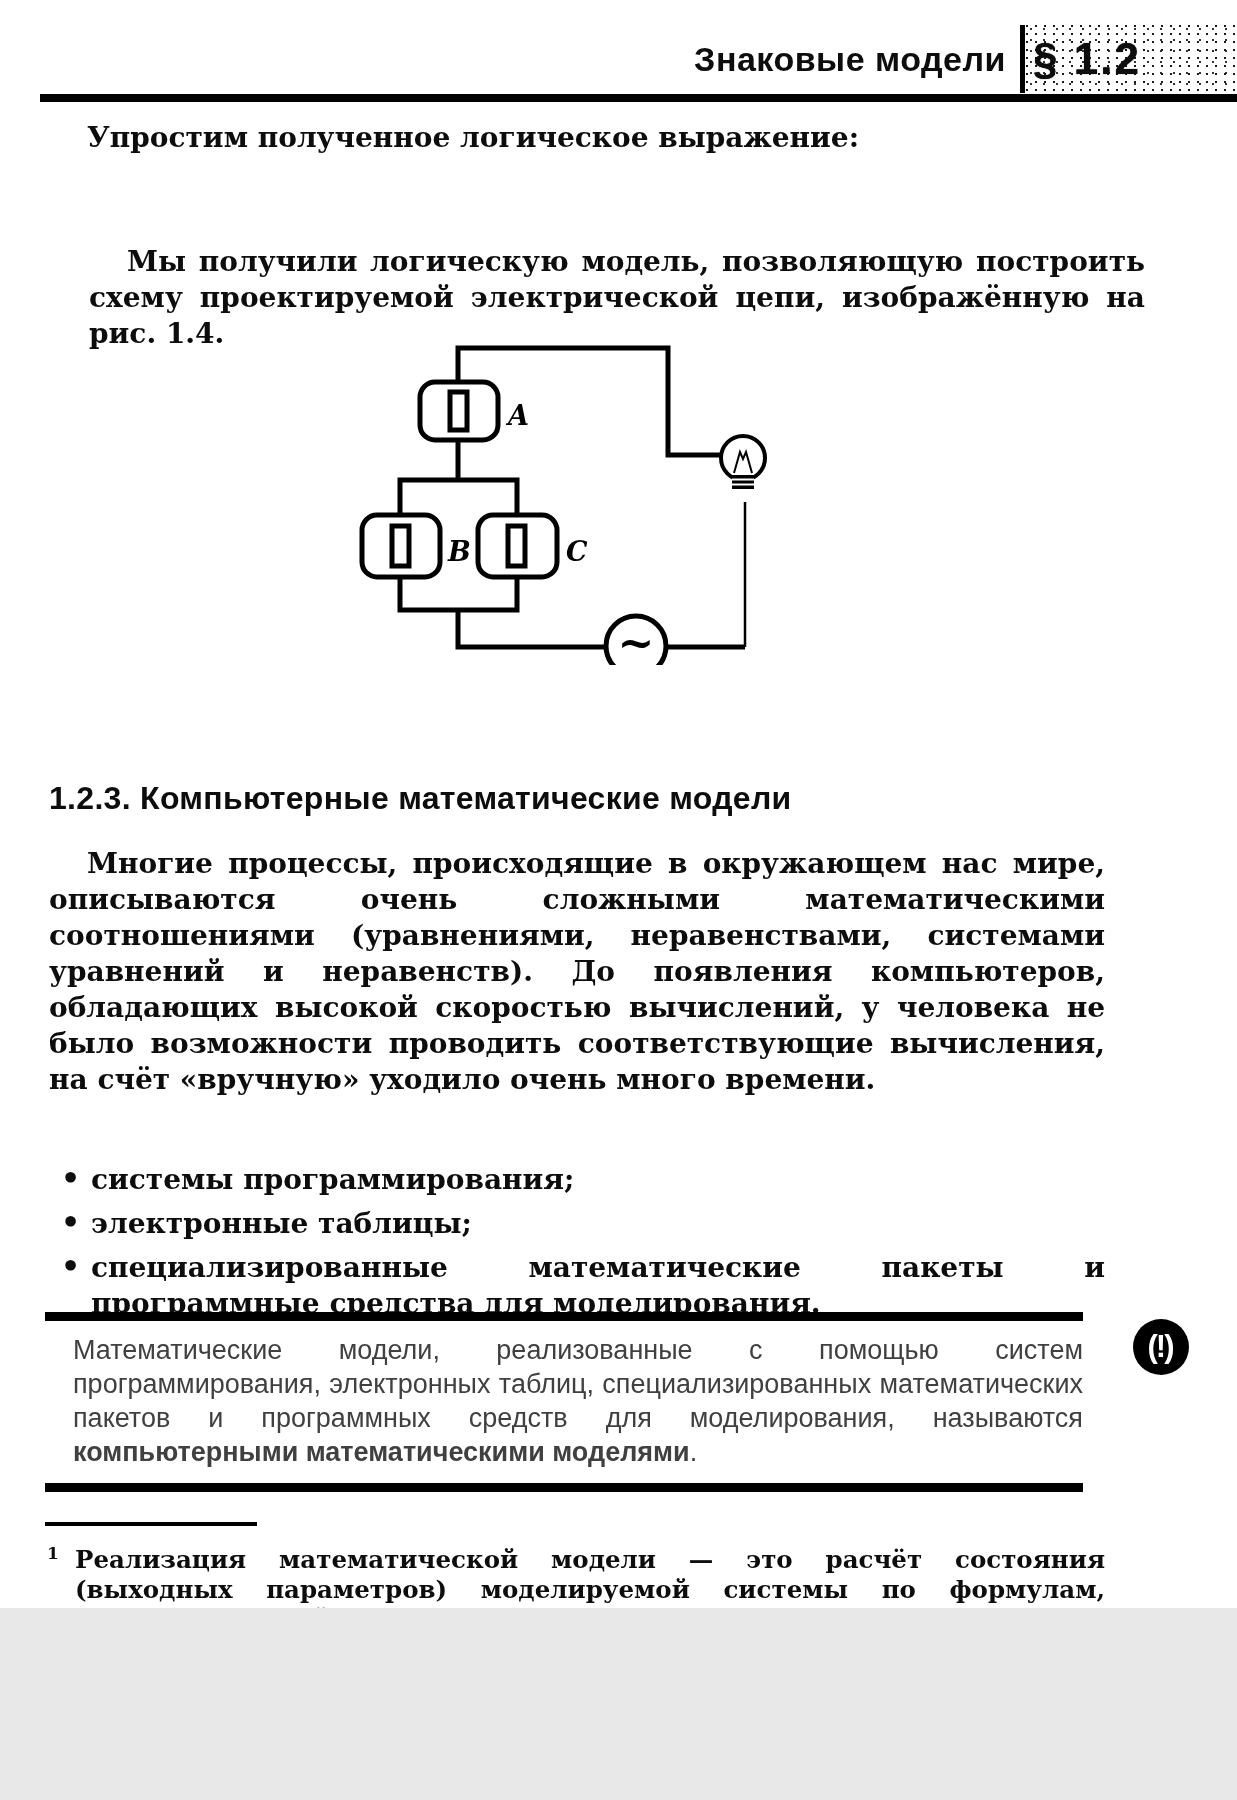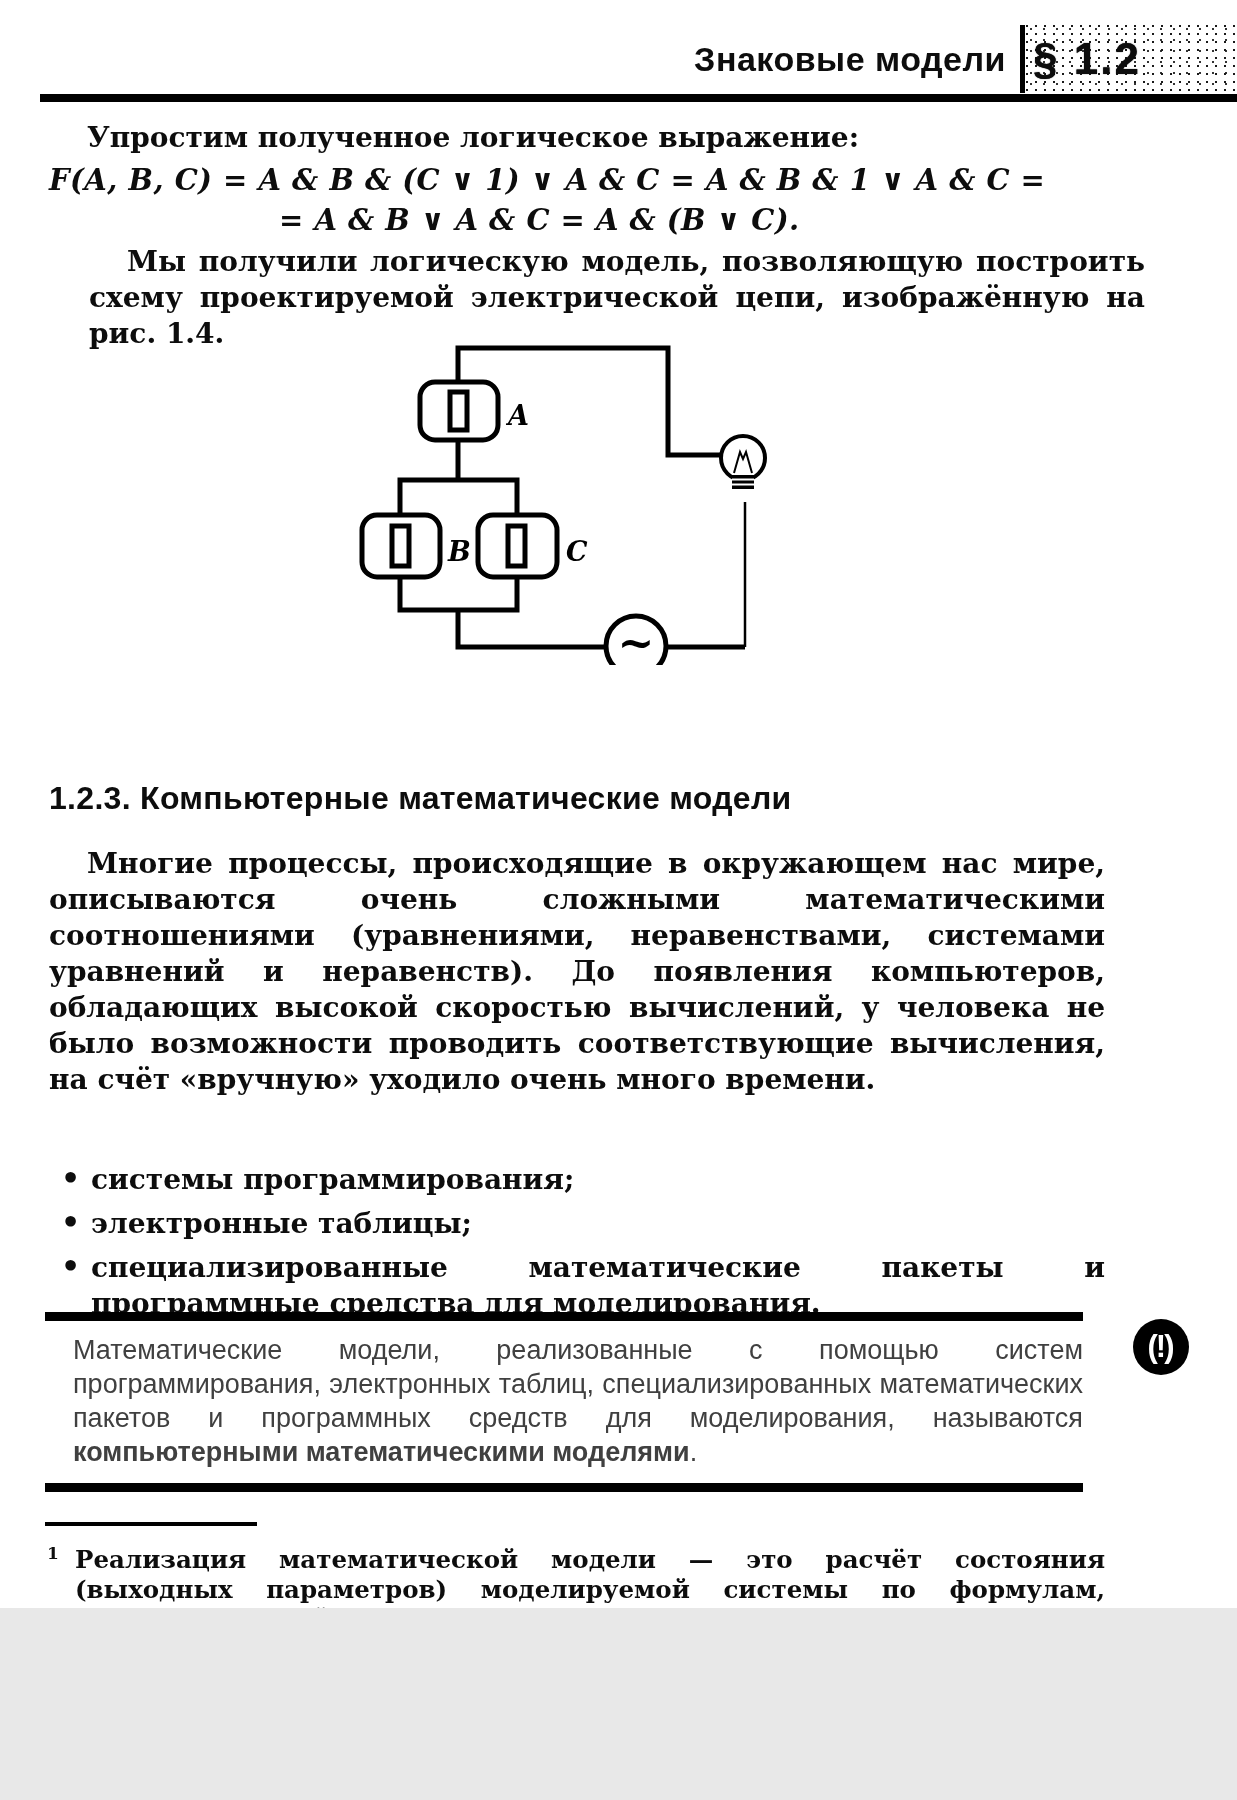--- a/index.html
+++ b/index.html
@@ -132,24 +132,20 @@
     <div class="header-title">Знаковые модели</div>
     <div class="header-bar"></div>
     <div class="header-badge">
       <span>§ 1.2</span>
     </div>
   </div>
   <div class="rule-top"></div>
 
   <div class="abs col body-text indent" style="top:120px;">Упростим полученное логическое выражение:</div>
 
-  <div class="abs col formula" style="top:160px;">
-    <div>F(A, B, C) = A &amp; B &amp; (C ∨ 1) ∨ A &amp; C = A &amp; B &amp; 1 ∨ A &amp; C =</div>
-    <div class="l2">= A &amp; B ∨ A &amp; C = A &amp; (B ∨ C).</div>
-  </div>
 
   <div class="abs col body-text indent" style="top:244px;margin-left:40px;">Мы получили логическую модель, позволяющую построить схему проектируемой электрической цепи, изображённую на рис. 1.4.</div>
 
   <svg class="circuit" width="480" height="370" viewBox="0 0 480 370">
     <g stroke="#000" stroke-width="5" fill="none">
       <path d="M128,87 V53 H338 V160 H391"></path>
       <path d="M128,145 V185"></path>
       <path d="M70,220 V185 H187 V220"></path>
       <path d="M70,282 V315 H187 V282"></path>
       <path d="M128,315 V352 H276"></path>

